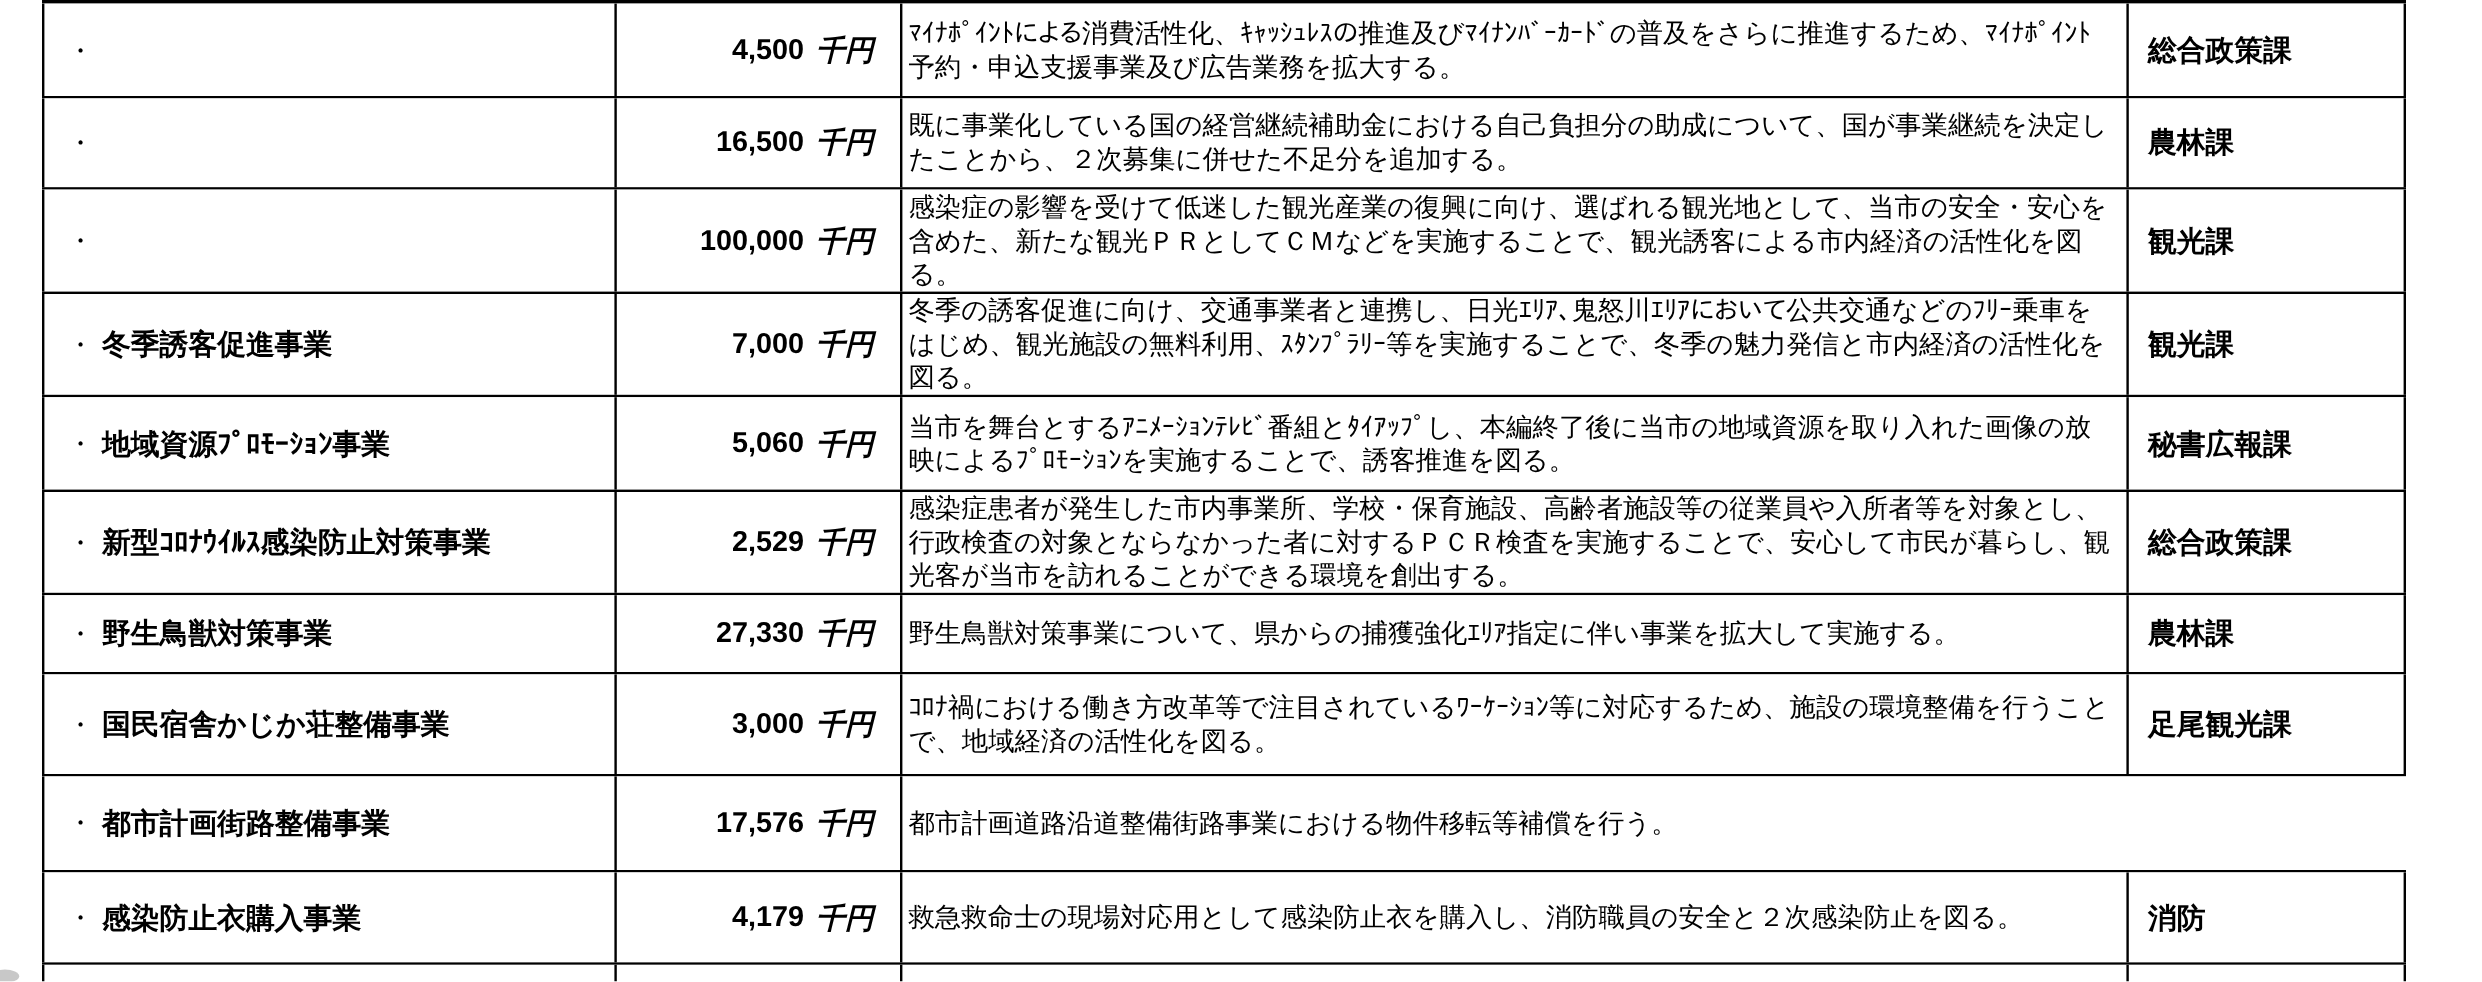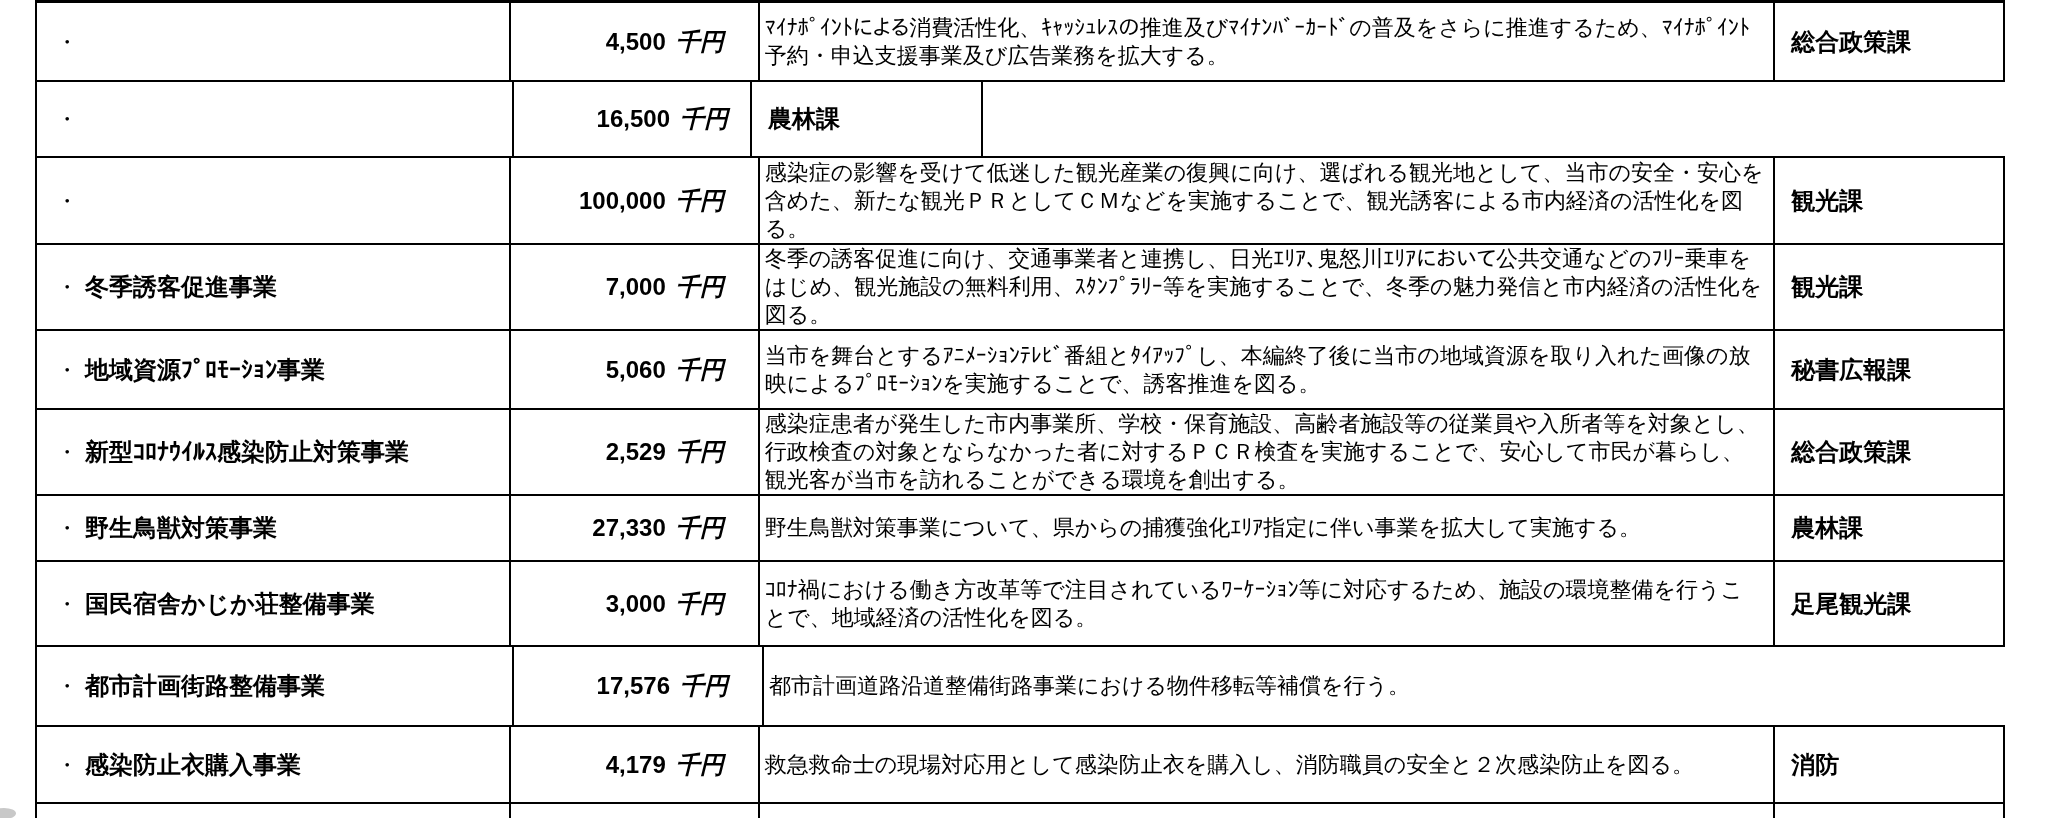--- a/index.html
+++ b/index.html
@@ -61,21 +61,20 @@
     font-size:24px;
     white-space:nowrap;
   }
   .c-amount .unit{margin-left:10px;font-style:italic;}
   .c-desc{
     width:1022px;
     padding:2px 8px 2px 5px;
     font-size:22px;
     line-height:28px;
     font-weight:normal;
-    margin-left:12px;
   }
   .c-desc .desc-text{
     display:block;
     text-align:left;
     word-break:break-all;
   }
   .c-dept{
     width:233px;
     border-right:2px solid #000;
     padding-left:16px;
@@ -115,20 +114,23 @@
     </div>
 
     <div class="trow">
       <div class="cell c-name">
           <span class="bullet">・</span>
         </div>
       <div class="cell c-amount">
           <span>16,500</span>
           <span class="unit">千円</span>
         </div>
+      <div class="cell c-desc">
+          <span class="desc-text">既に事業化している国の経営継続補助金における自己負担分の助成について、国が事業継続を決定したことから、２次募集に併せた不足分を追加する。</span>
+        </div>
       <div class="cell c-dept">
           <span>農林課</span>
         </div>
     </div>
 
     <div class="trow">
       <div class="cell c-name">
           <span class="bullet">・</span>
         </div>
       <div class="cell c-amount">

